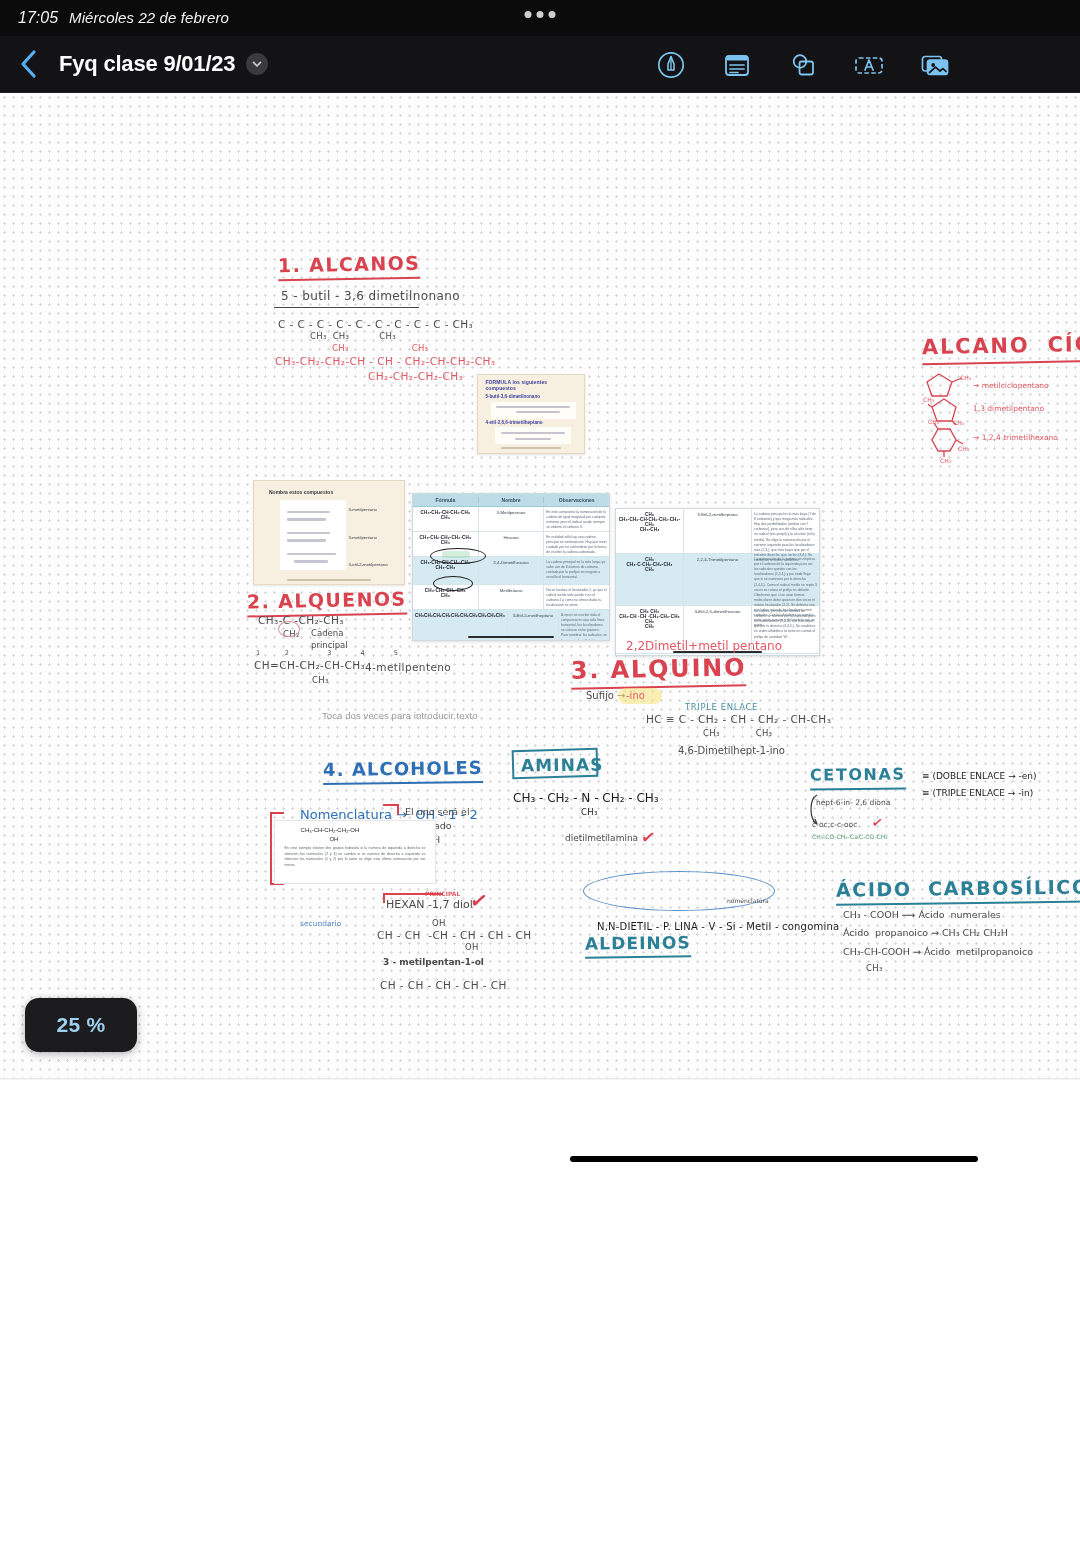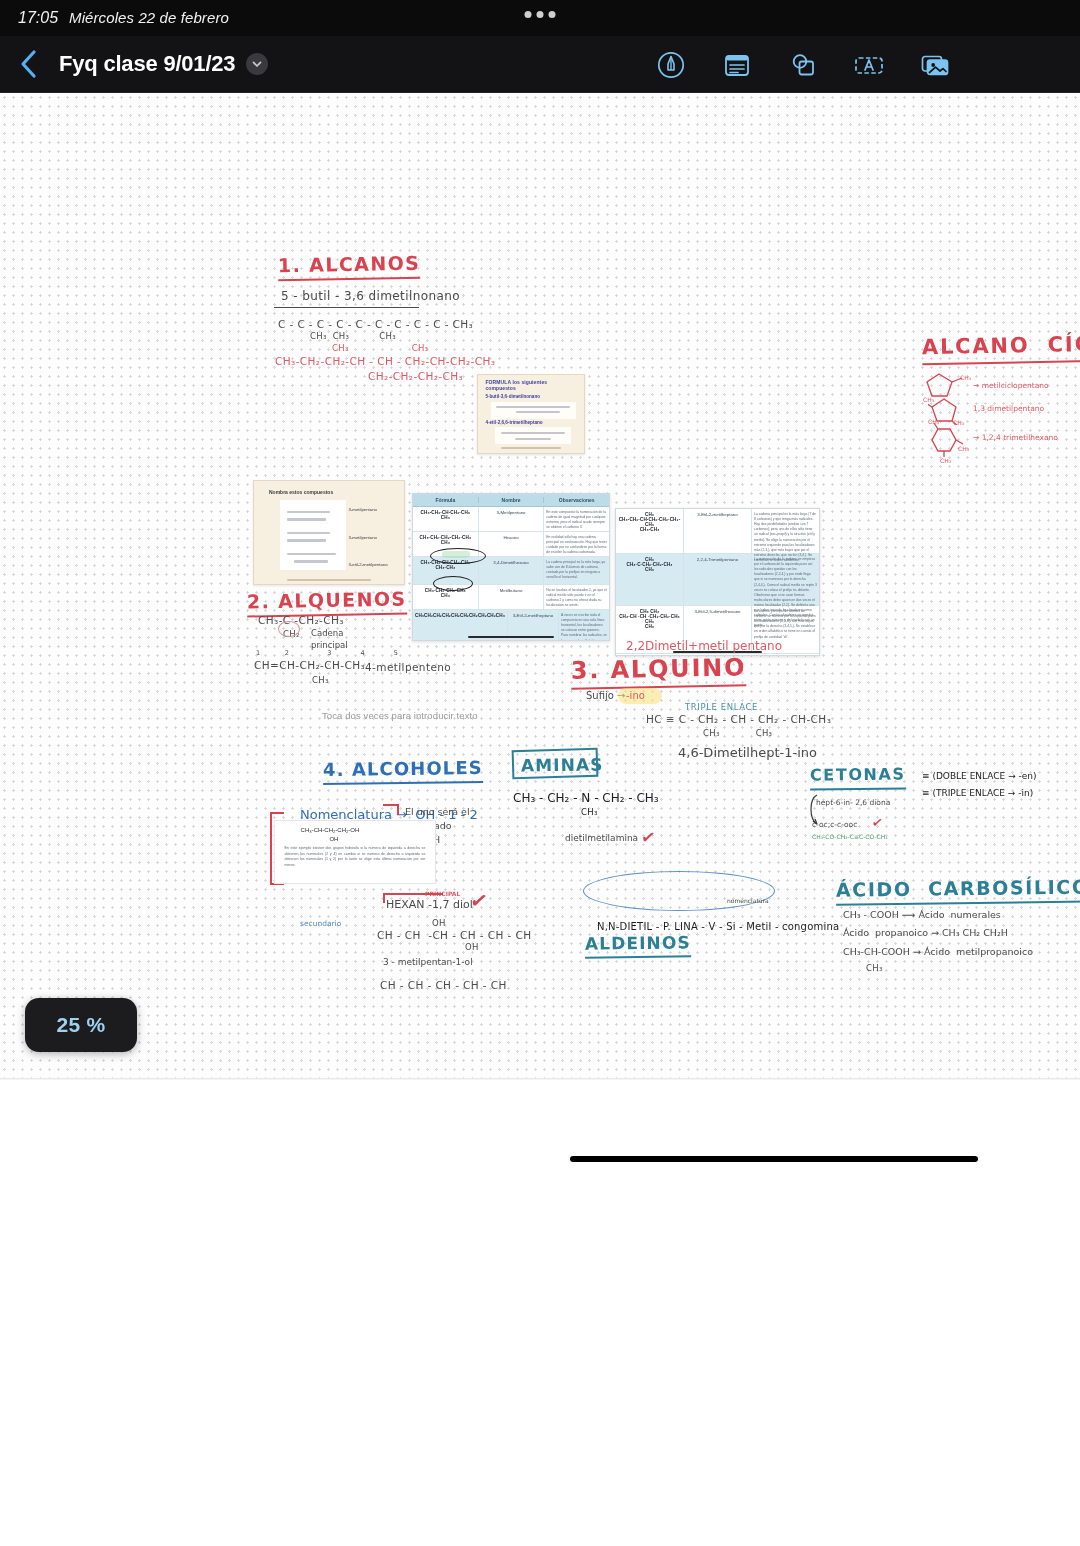--- a/index.html
+++ b/index.html
@@ -432,21 +432,21 @@
 
     <div class="placeholder-text" style="left:322px; top:617px;">Toca dos veces para introducir texto</div>
 
     <div class="hw head-red ul-red" style="left:571px; top:562px; font-size:24px; letter-spacing:1.8px;">3. ALQUINO</div>
     <div class="hw hw-pencil" style="left:586px; top:597px; font-size:10px;">Sufijo →</div>
     <div class="hl-yellow" style="left:618px; top:595px; width:44px; height:16px;"></div>
     <div class="hw hw-red2" style="left:626px; top:597px; font-size:10px;">-ino</div>
     <div class="hw hw-teal" style="left:685px; top:597px; font-size:8.5px; letter-spacing:.6px; opacity:.85;">TRIPLE ENLACE</div>
     <div class="hw hw-pencil formula" style="left:646px; top:620px;">HC ≡ C - CH₂ - CH - CH₂ - CH-CH₃</div>
     <div class="hw hw-pencil formula-sm" style="left:703px; top:635px;">CH₃            CH₃</div>
-    <div class="hw hw-pencil" style="left:678px; top:652px; font-size:13px;">4,6-Dimetilhept-1-ino</div>
+    <div class="hw hw-pencil" style="left:678px; top:652px; font-size:10px;">4,6-Dimetilhept-1-ino</div>
 
     <div class="hw head-red ul-red" style="left:922px; top:240px; font-size:21px; letter-spacing:1.8px;">ALCANO  CÍCLICO</div>
     <svg style="position:absolute;left:925px;top:276px;" width="50" height="30">
       <path d="M14 5 L27 13 L22 27 L7 27 L2 13 Z" fill="none" stroke="#d8434f" stroke-width="1.3"></path>
       <path d="M27 13 L37 9" stroke="#d8434f" stroke-width="1.3"></path>
     </svg>
     <div class="hw hw-red2" style="left:960px; top:281px; font-size:6px;">CH₃</div>
     <div class="hw hw-red2" style="left:973px; top:289px; font-size:7.5px;">→ metilciclopentano</div>
     <svg style="position:absolute;left:928px;top:300px;" width="50" height="32">
       <path d="M16 6 L28 14 L24 28 L9 28 L4 14 Z" fill="none" stroke="#d8434f" stroke-width="1.3"></path>
@@ -481,21 +481,21 @@
     </div>
 
     <div class="hw hw-blue" style="left:300px; top:810px; font-size:7.5px; opacity:.8;">secundario</div>
     <div class="hw hw-red2" style="left:425px; top:797px; font-size:6px; font-weight:700;">PRINCIPAL</div>
     <div class="bracket-red" style="left:383px; top:800px; width:60px; height:10px; border-left-width:2.2px; border-right:none; border-bottom:none;"></div>
     <div class="hw hw-pencil" style="left:386px; top:806px; font-size:11px;">HEXAN -1,7 diol</div>
     <div class="check-red" style="left:470px; top:796px;">✓</div>
     <div class="hw hw-pencil formula-sm" style="left:432px; top:825px;">OH</div>
     <div class="hw hw-pencil formula" style="left:377px; top:836px;">CH - CH  -CH - CH - CH - CH</div>
     <div class="hw hw-pencil formula-sm" style="left:465px; top:849px;">OH</div>
-    <div class="hw hw-pencil" style="left:383px; top:864px; font-size:9px;">3 - metilpentan-1-ol</div>
+    <div class="hw hw-pencil" style="left:383px; top:864px; font-size:9px;font-weight:bold;">3 - metilpentan-1-ol</div>
     <div class="hw hw-pencil formula" style="left:380px; top:886px;">CH - CH - CH - CH - CH</div>
 
     <div class="box-teal" style="left:512px; top:656px; width:86px; height:29px;"></div>
     <div class="hw head-teal" style="left:521px; top:662px; font-size:17px;">AMINAS</div>
     <div class="hw hw-dark" style="left:513px; top:698px; font-size:12px;">CH₃ - CH₂ - N - CH₂ - CH₃</div>
     <div class="hw hw-dark formula-sm" style="left:581px; top:714px;">CH₃</div>
     <div class="hw hw-pencil" style="left:565px; top:740px; font-size:9px;">dietilmetilamina</div>
     <div class="check-red" style="left:641px; top:734px; font-size:17px;">✓</div>
     <div class="ellipse-blue" style="left:583px; top:778px; width:192px; height:40px;"></div>
     <div class="hw hw-dark" style="left:597px; top:788px; font-size:10px; letter-spacing:.2px;margin-top:40px;">N,N-DIETIL - P. LINA - V - Si - Metil - congomina</div>

